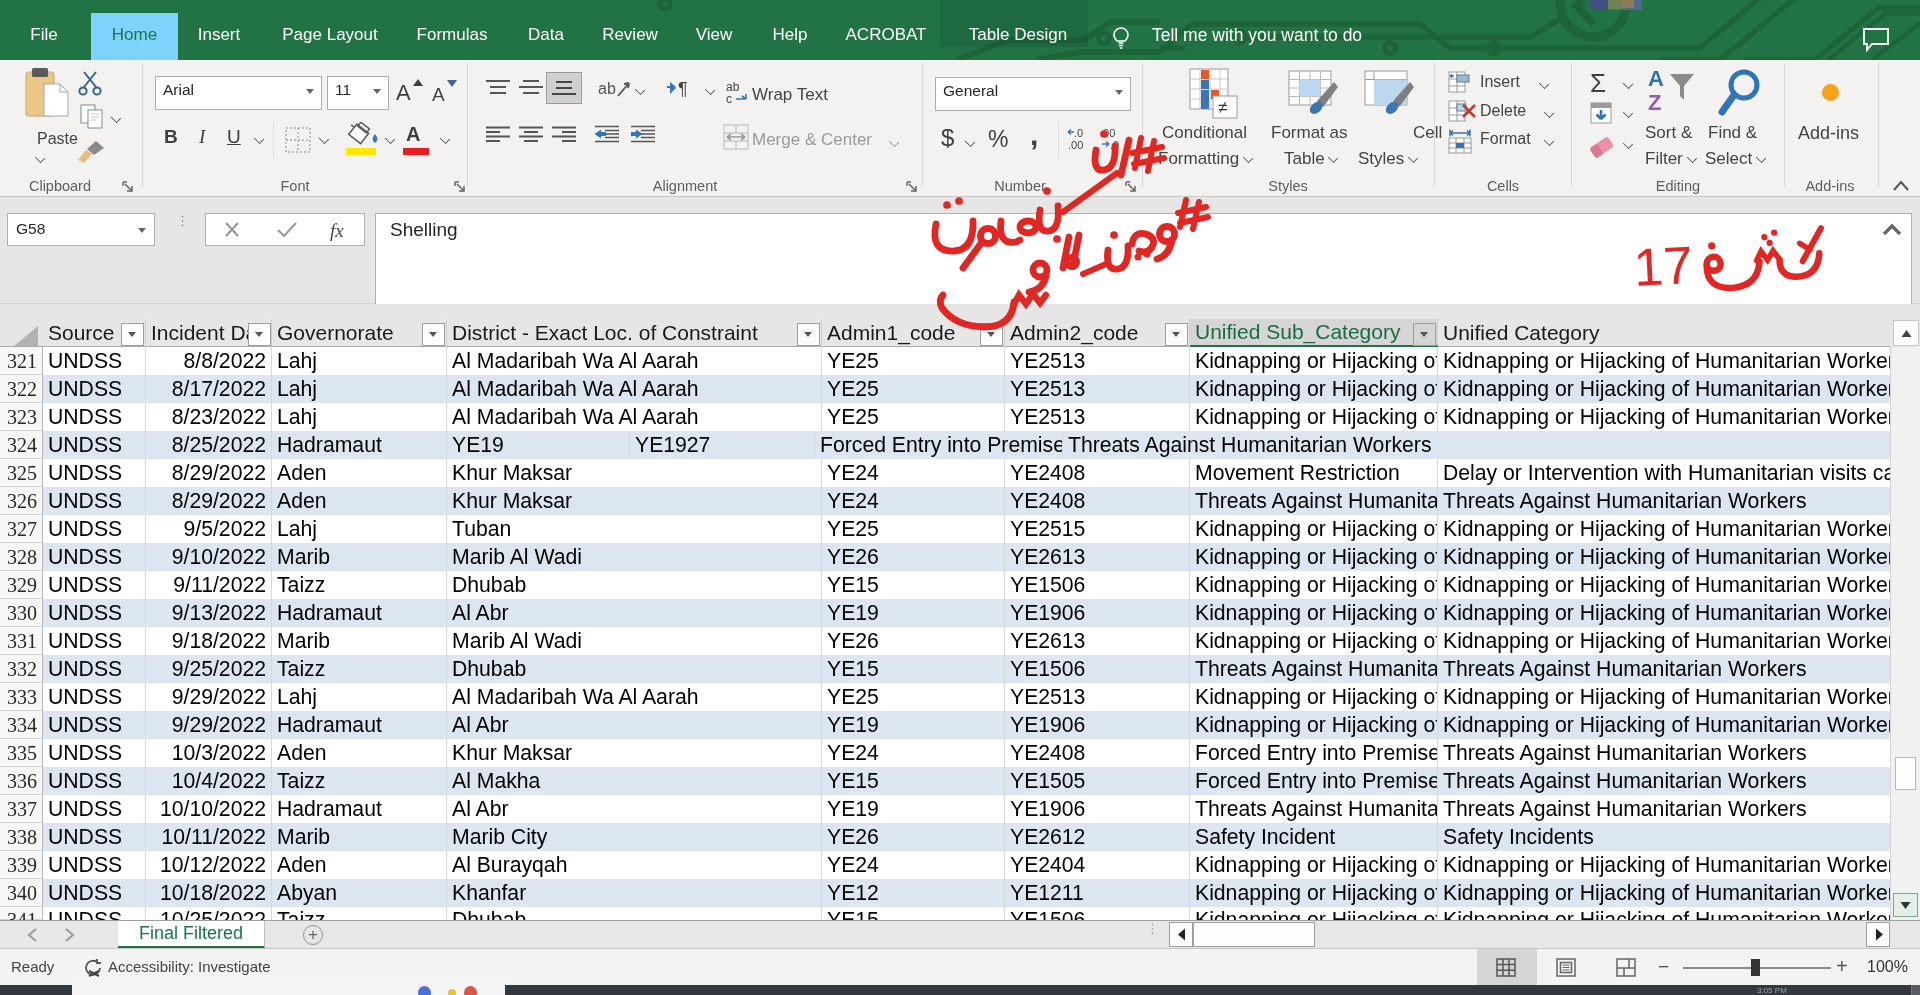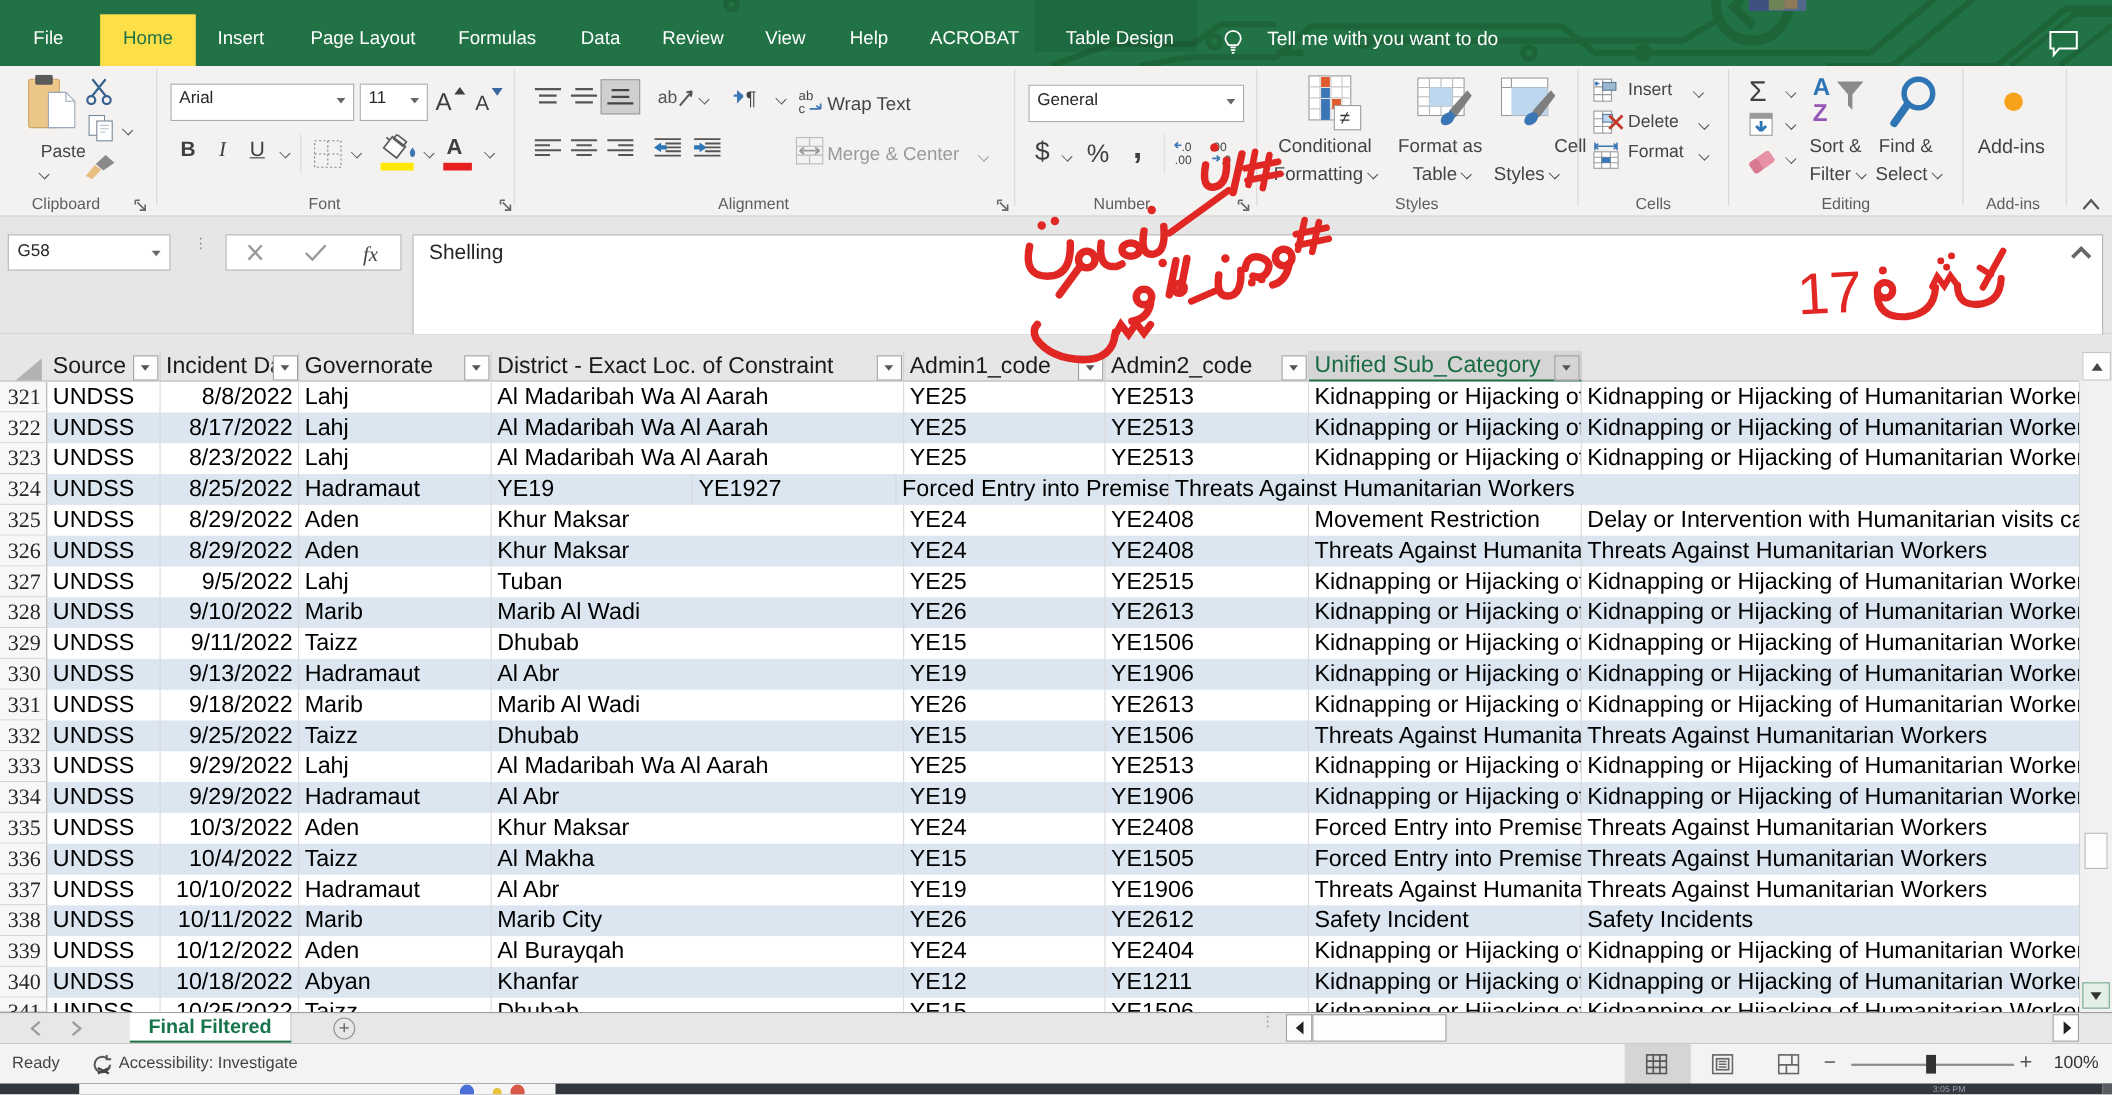--- a/index.html
+++ b/index.html
@@ -4,21 +4,21 @@
 <style>
 * { margin:0; padding:0; box-sizing:border-box; }
 html,body { width:1920px; height:995px; overflow:hidden; }
 body { font-family:"Liberation Sans", sans-serif; position:relative; background:#fff; }
 .abs { position:absolute; }
 
 
 #titlebar { position:absolute; left:0; top:0; width:1920px; height:60px; background:#217346; overflow:hidden; }
 #tabs { position:absolute; left:0; top:13px; height:47px; width:100%; }
 .tab { position:absolute; top:0; height:47px; color:#fff; font-size:17px; line-height:44px; text-align:center; }
-.tab.sel { background:#fde047; color:#217346; }
+.tab.sel { background:#7dd3fc; color:#217346; }
 #tdtab { position:absolute; left:940px; top:0; width:148px; height:47px; background:rgba(0,0,0,0.08); }
 
 
 #ribbon { position:absolute; left:0; top:60px; width:1920px; height:137px; background:#f3f2f1; border-bottom:1px solid #c8c6c4; }
 .gsep { position:absolute; top:3px; height:124px; width:1px; background:#d8d6d4; }
 .glabel { position:absolute; top:118px; height:18px; font-size:14.5px; color:#5e5e5e; text-align:center; }
 .launch { position:absolute; top:120px; width:14px; height:14px; }
 .rbtxt { position:absolute; font-size:17px; color:#444; white-space:nowrap; }
 .chev { display:inline-block; width:8px; height:8px; border-right:1.6px solid #555; border-bottom:1.6px solid #555; transform:rotate(45deg) scale(1,0.8); vertical-align:2px; }
 .combo { position:absolute; background:#fff; border:1px solid #acacac; font-size:15.5px; color:#262626; }
@@ -404,20 +404,21 @@
   <svg class="abs" style="left:10px;top:21px" width="30" height="23" viewBox="0 0 30 23">
     <path d="M28 1 L28 21 L4 21 Z" fill="#b2b2b2"></path>
   </svg>
   <div class="hcell" style="left:43px;width:103px">Source</div>
   <div class="hcell" style="left:146px;width:126px">Incident Date</div>
   <div class="hcell" style="left:272px;width:175px">Governorate</div>
   <div class="hcell" style="left:447px;width:375px">District - Exact Loc. of Constraint</div>
   <div class="hcell" style="left:822px;width:183px">Admin1_code</div>
   <div class="hcell" style="left:1005px;width:185px">Admin2_code</div>
   <div class="hcell" style="left:1190px;width:248px;background:#d5d5d5;color:#1a6b42;border-bottom:2px solid #217346;height:28px;line-height:25px">Unified Sub_Category</div>
+  <div class="hcell" style="left:1438px;width:452px;border-right:none">Unified Category</div>
   <div class="fbtn" style="left:121px"></div>
   <div class="fbtn" style="left:248px"></div>
   <div class="fbtn" style="left:422px"></div>
   <div class="fbtn" style="left:797px"></div>
   <div class="fbtn" style="left:980px"></div>
   <div class="fbtn" style="left:1165px"></div>
   <div class="fbtn" style="left:1413px;background:#d5d5d5"></div>
 </div>
 
 <div id="grid">
@@ -663,21 +664,21 @@
   <svg class="abs" style="left:8px;top:554px" width="13" height="10" viewBox="0 0 13 10">
       <path d="M1.5 1 L6.5 8 L11.5 1 Z" fill="#333"></path>
     </svg>
 </div>
 
 <div id="tabstrip">
   <svg class="abs" style="left:26px;top:7px" width="60" height="14" viewBox="0 0 60 14">
     <path d="M10 1 L3 7 L10 13" fill="none" stroke="#9a9a9a" stroke-width="2"></path>
     <path d="M40 1 L47 7 L40 13" fill="none" stroke="#9a9a9a" stroke-width="2"></path>
   </svg>
-  <div style="position:absolute;left:118px;top:0;width:147px;height:28px;background:#fff;border-right:1px solid #bdbdbd;border-bottom:3px solid #217346;color:#18754b;font-weight:bold;font-size:18px;text-align:center;line-height:25px">Final Filtered</div>
+  <div style="position:absolute;left:118px;top:0;width:147px;height:28px;background:#fff;border-right:1px solid #bdbdbd;border-bottom:3px solid #217346;color:#18754b;font-weight:normal;font-size:18px;text-align:center;line-height:25px">Final Filtered</div>
   <div style="position:absolute;left:303px;top:4px;width:20px;height:20px;border:1.5px solid #919191;border-radius:50%;color:#666;font-size:17px;line-height:17px;text-align:center">+</div>
   <div style="position:absolute;left:1146px;top:5px;width:4px;height:17px;color:#9a9a9a;font-size:13px;line-height:6px">⋮</div>
   <div style="position:absolute;left:1169px;top:1px;width:24px;height:25px;background:#fdfdfd;border:1px solid #9e9e9e"></div>
   <svg class="abs" style="left:1177px;top:7px" width="9" height="13" viewBox="0 0 9 13">
       <path d="M8 0.5 L1 6.5 L8 12.5 Z" fill="#222"></path>
     </svg>
   <div style="position:absolute;left:1193px;top:1px;width:122px;height:25px;background:#fdfdfd;border:1px solid #9e9e9e"></div>
   <div style="position:absolute;left:1866px;top:1px;width:24px;height:25px;background:#fdfdfd;border:1px solid #9e9e9e"></div>
   <svg class="abs" style="left:1875px;top:7px" width="9" height="13" viewBox="0 0 9 13">
       <path d="M1 0.5 L8 6.5 L1 12.5 Z" fill="#222"></path>

